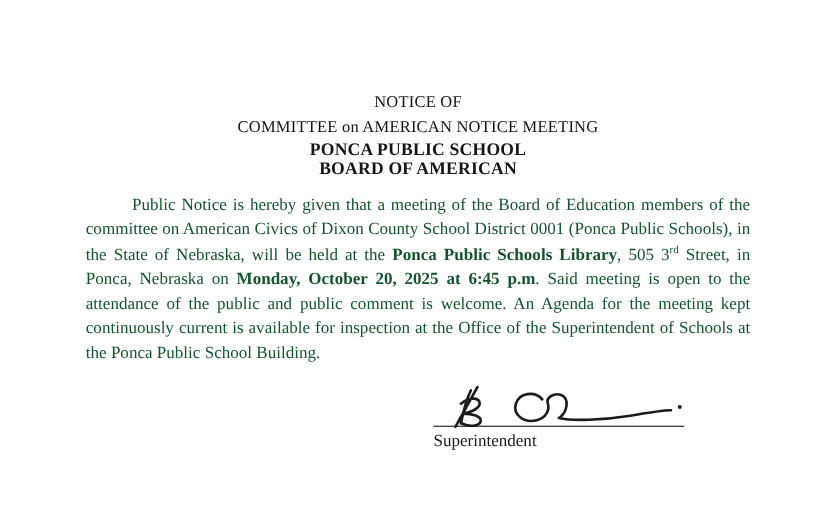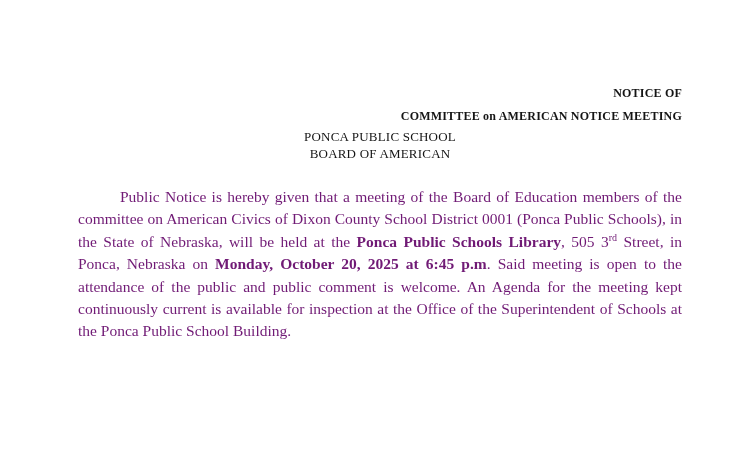--- a/index.html
+++ b/index.html
@@ -15,39 +15,38 @@
     width: 756px;
     height: 468px;
     padding: 82px 74px 0 78px;
     background: #ffffff;
   }
   .heading-block {
     text-align: center;
     color: #151515;
   }
   .title-line {
-    font-weight: bold;
-    font-size: 12px;
+    font-weight: normal;
+    font-size: 15px;
     line-height: 23px;
     letter-spacing: 0.2px;
-    text-align: right;
   }
   .subtitle-line {
-    font-weight: normal;
-    font-size: 13px;
+    font-weight: bold;
+    font-size: 16px;
     line-height: 17px;
     letter-spacing: 0.2px;
   }
   .body-paragraph {
-    margin-top: 24px;
+    margin-top: 14px;
     font-size: 15.5px;
     line-height: 22.4px;
     text-align: justify;
     text-indent: 42px;
-    color: #701a75;
+    color: #14532d;
   }
   .body-paragraph .bold { font-weight: bold; }
   .body-paragraph sup {
     font-size: 10px;
     line-height: 0;
     vertical-align: super;
   }
   .signature-block {
     margin-top: 16px;
     margin-left: 316px;
@@ -80,14 +79,27 @@
 
   <div class="heading-block">
     <div class="title-line">NOTICE OF</div>
     <div class="title-line">COMMITTEE on AMERICAN NOTICE MEETING</div>
     <div class="subtitle-line">PONCA PUBLIC SCHOOL</div>
     <div class="subtitle-line">BOARD OF AMERICAN</div>
   </div>
 
   <p class="body-paragraph"><span>Public Notice is hereby given that a meeting of the Board of Education members of the committee on American Civics of Dixon County School District 0001 (Ponca Public Schools), in the State of Nebraska, will be held at the </span><span class="bold">Ponca Public Schools Library</span><span>, 505 3</span><sup>rd</sup><span> Street, in Ponca, Nebraska on </span><span class="bold">Monday, October 20, 2025 at 6:45 p.m</span><span>. Said meeting is open to the attendance of the public and public comment is welcome.  An Agenda for the meeting kept continuously current is available for inspection at the Office of the Superintendent of Schools at the Ponca Public School Building.</span></p>
 
+  <div class="signature-block">
+    <svg class="signature-art" viewBox="0 0 225 44" fill="none" xmlns="http://www.w3.org/2000/svg">
+      <path d="M30 6 C26 14, 23 26, 21 36 M36 3 L16 39
+               M21 18 C28 12, 37 12, 38 17 C39 22, 30 26, 23 27
+               C31 27, 40 29, 39 34 C38 39, 27 39, 22 36" stroke="#1b1b1b" stroke-width="2.4" stroke-linecap="round" stroke-linejoin="round"></path>
+      <path d="M95 14 C88 6, 74 8, 71 18 C68 28, 78 36, 90 33 C98 31, 102 24, 100 18
+               C98 12, 106 8, 112 10 C120 13, 118 26, 110 31
+               C122 34, 150 33, 175 29 C192 26, 204 24, 212 24" stroke="#1b1b1b" stroke-width="2.4" stroke-linecap="round" stroke-linejoin="round"></path>
+      <circle cx="220" cy="21" r="1.8" fill="#1b1b1b"></circle>
+    </svg>
+    <hr class="signature-rule">
+    <div class="signature-label">Superintendent</div>
+  </div>
 
 </div>
 
 </body></html>

